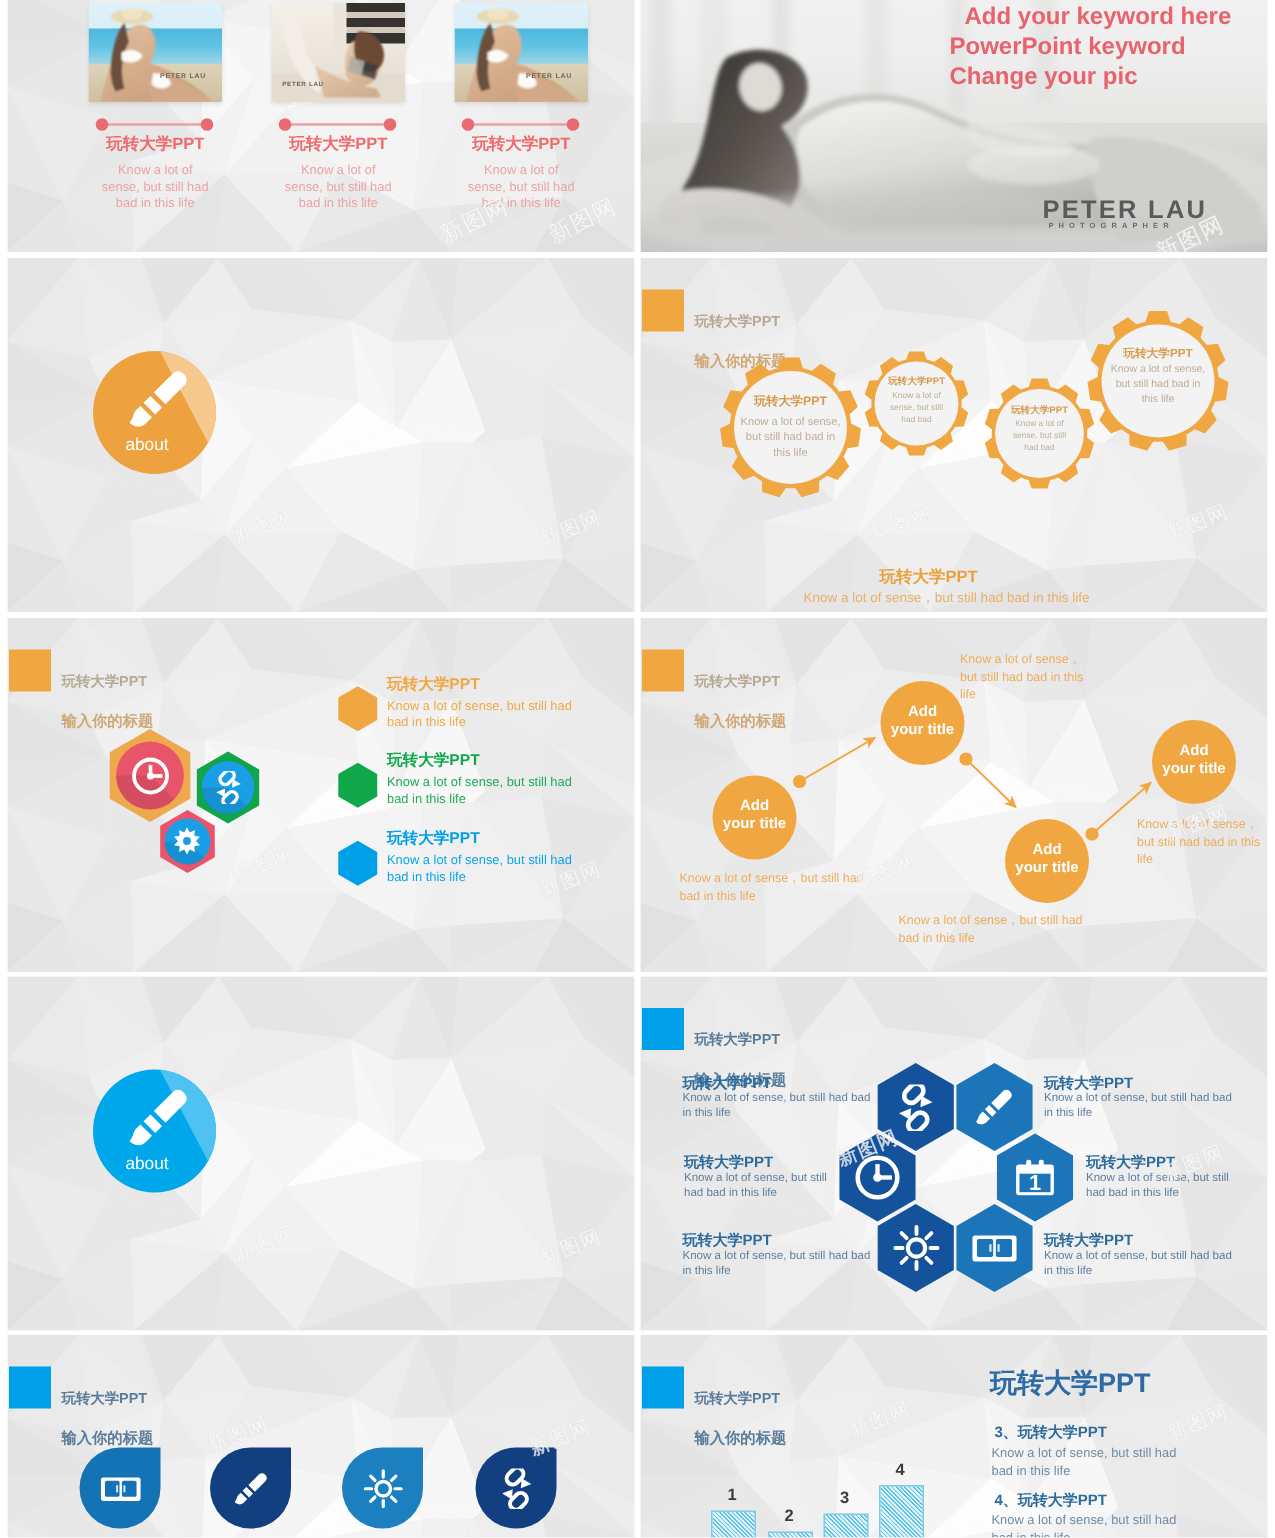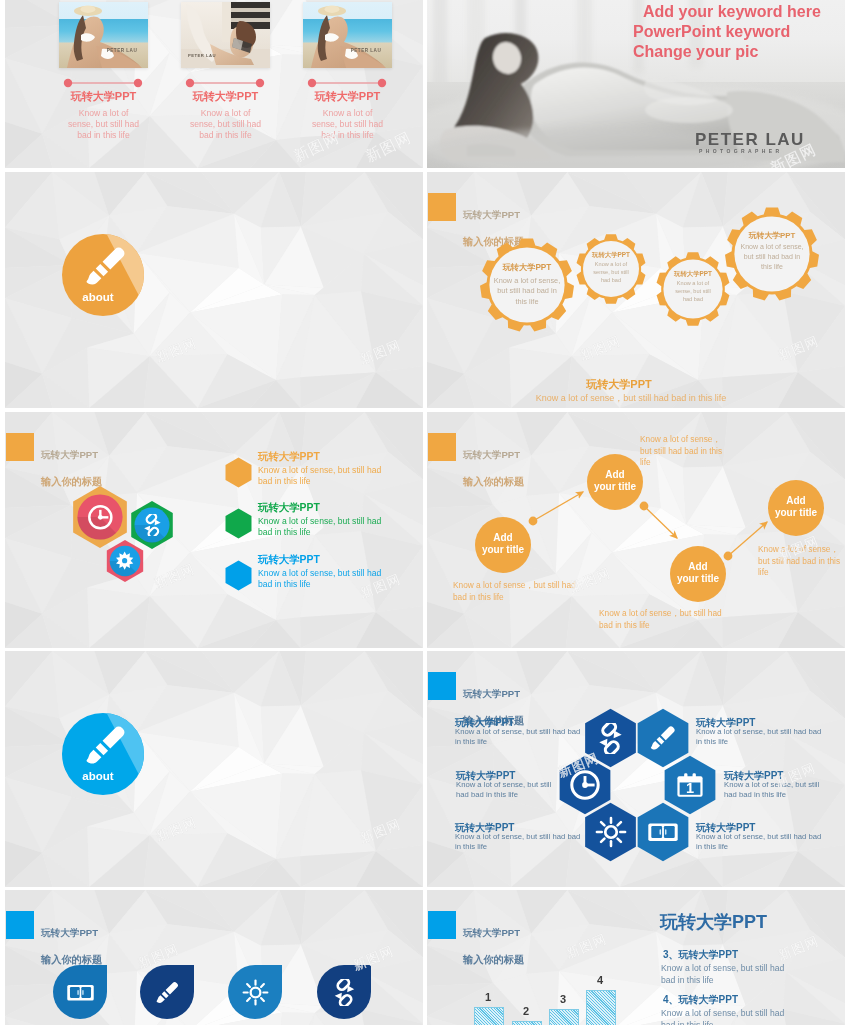--- a/index.html
+++ b/index.html
@@ -22,21 +22,21 @@
 
 .c1t{font-size:11px;font-weight:700;color:#ef6a6a;text-align:center;line-height:14px;}
 .c1b{font-size:8.6px;color:#eda3a3;text-align:center;line-height:11.1px;}
 
 
 .s2h{font-size:16px;font-weight:700;color:#e8636e;white-space:nowrap;line-height:20px;}
 .s2brand{font-size:17px;font-weight:700;color:#5a5a5a;letter-spacing:1.5px;white-space:nowrap;}
 .s2brandsub{font-size:5px;font-weight:700;color:#6a6a6a;letter-spacing:3.4px;white-space:nowrap;}
 
 
-.badge{font-size:11.5px;text-align:center;font-weight:700;color:#fff;}
+.badge{font-size:11.5px;text-align:center;font-weight:400;color:#fff;}
 .parttitle{font-size:72px;font-weight:300;line-height:72px;letter-spacing:0px;white-space:nowrap;}
 
 
 .gt{font-size:8px;font-weight:700;color:#d79a4c;text-align:center;line-height:10px;}
 .gb{color:#bfae99;text-align:center;}
 .gft{font-size:11px;font-weight:700;color:#e9a13c;text-align:center;}
 .gfb{font-size:9px;color:#e9b06a;text-align:center;}
 
 
 .lt{font-size:10.4px;font-weight:700;line-height:14px;white-space:nowrap;}

